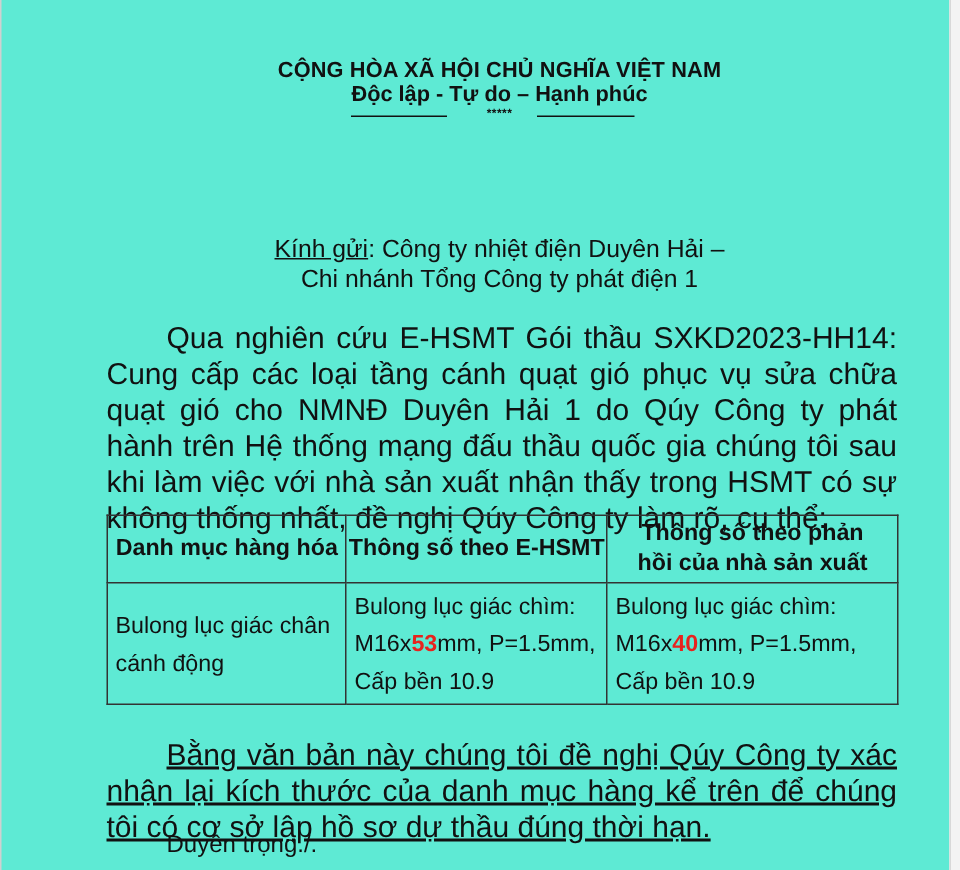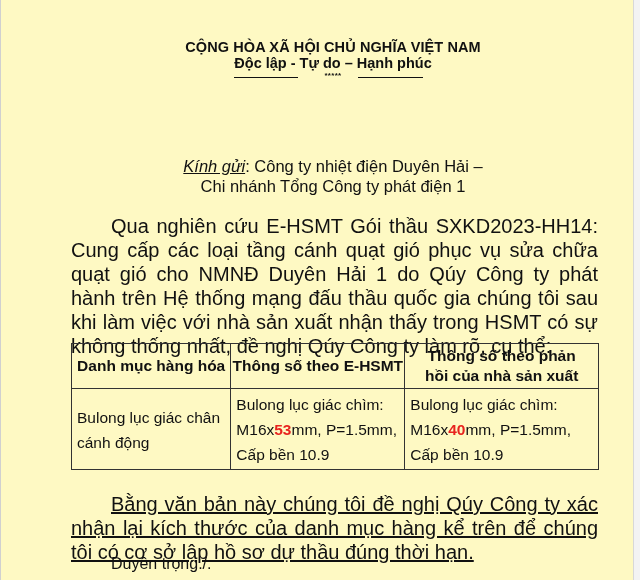--- a/index.html
+++ b/index.html
@@ -26,21 +26,21 @@
       left: 633px; top: 0;
       width: 7px; height: 580px;
       background: #f3f3f3;
       border-left: 1px solid #d8d8d8;
       box-sizing: border-box;
     }
     .page {
       position: absolute;
       left: 0; top: 0;
       width: 633px; height: 580px;
-      background: #fef9c3;
+      background: #5eead4;
     }
     .national-title {
       position: absolute;
       top: 39px;
       left: 0;
       width: 666px;
       text-align: center;
       font-weight: bold;
       font-size: 14.5px;
       line-height: 17px;
@@ -86,21 +86,20 @@
     .recipient {
       position: absolute;
       top: 156px;
       left: 0;
       width: 666px;
       text-align: center;
       font-size: 16.5px;
       line-height: 20px;
     }
     .recipient .lbl {
-      font-style: italic;
       text-decoration: underline;
     }
     .para {
       position: absolute;
       left: 71px;
       width: 527px;
       font-size: 20px;
       line-height: 24px;
       text-align: justify;
       margin: 0;

